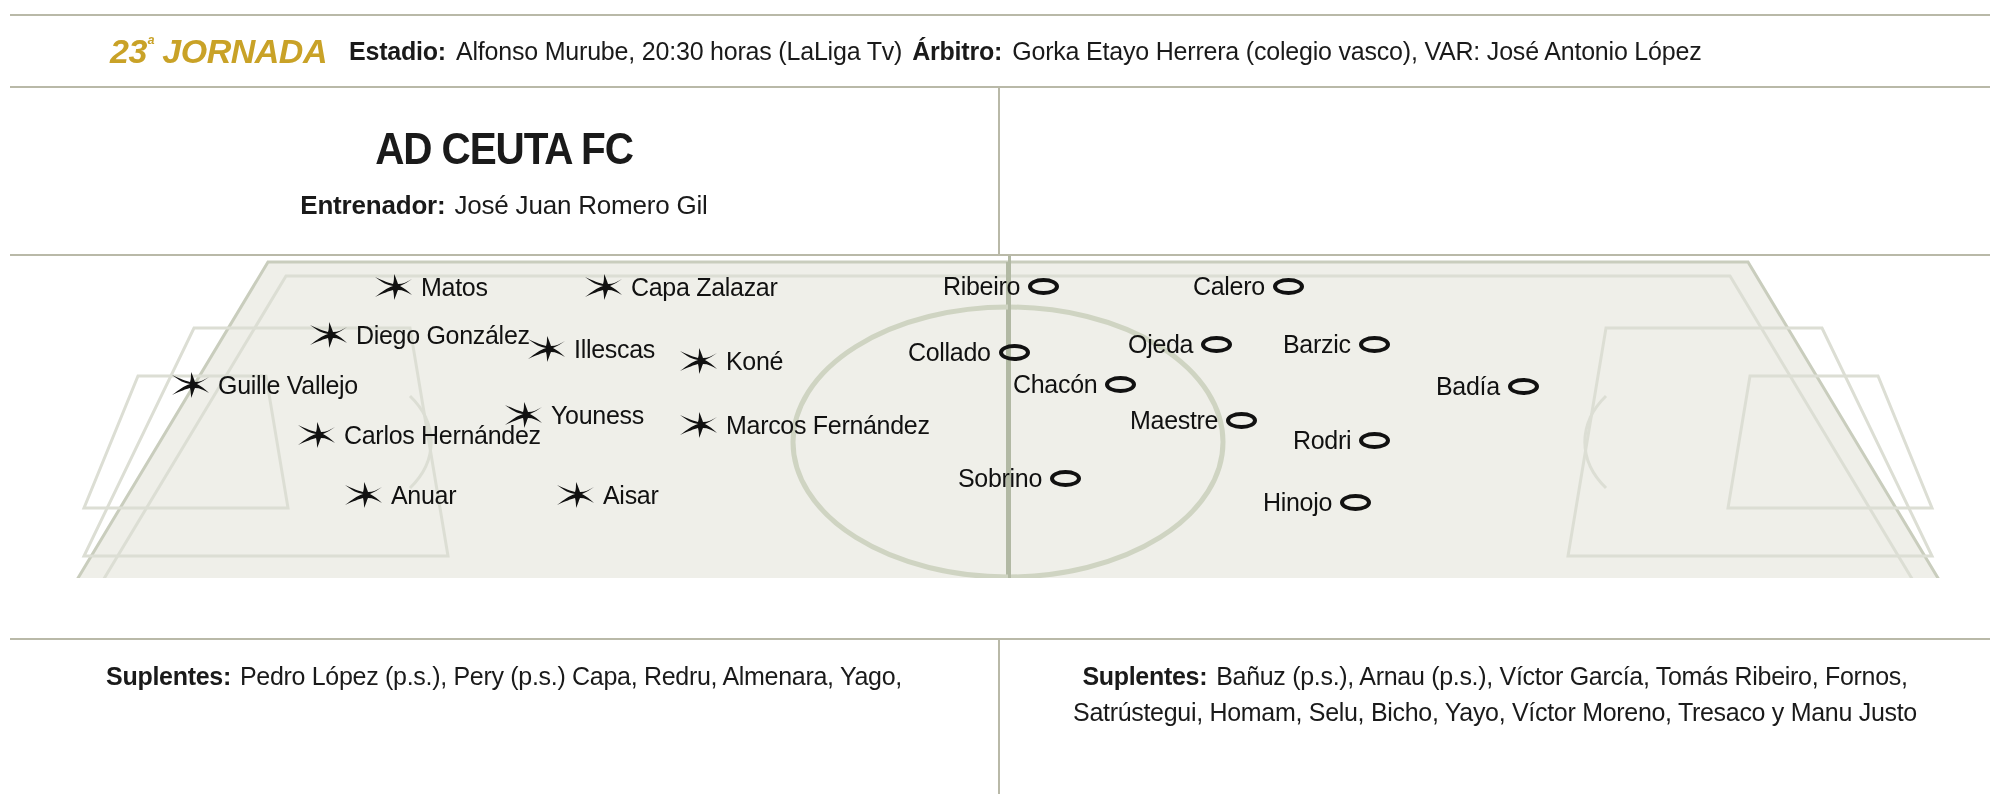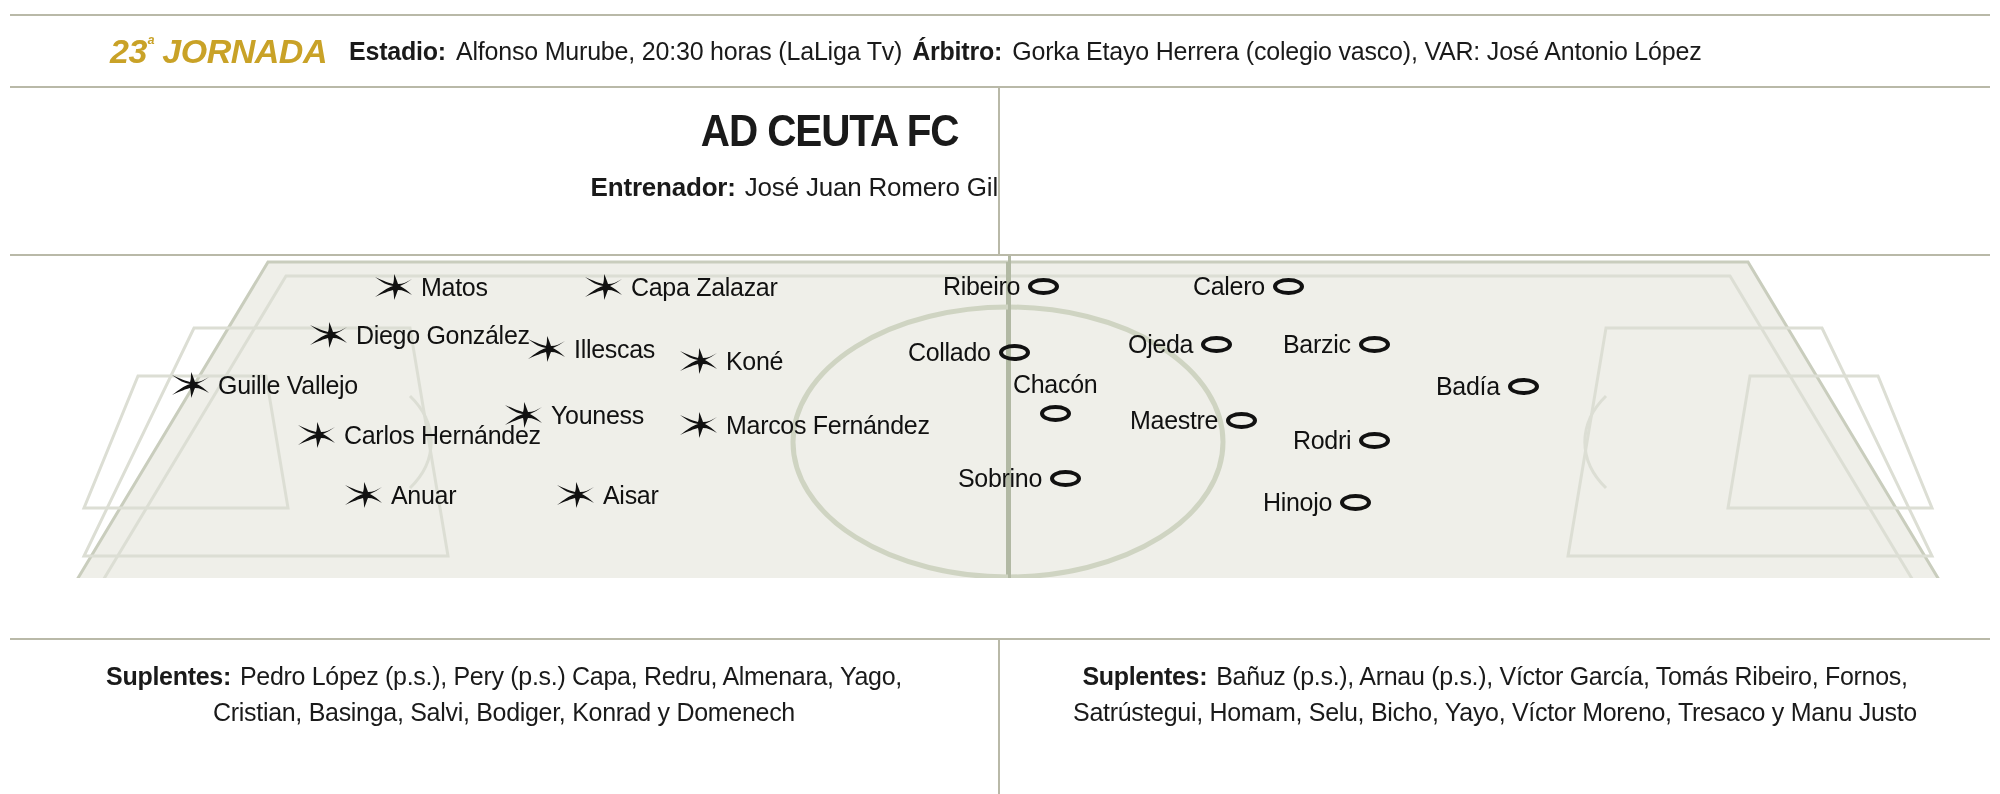--- a/index.html
+++ b/index.html
@@ -64,22 +64,22 @@
     top: 88px;
     width: 1980px;
     height: 168px;
     border-bottom: 2px solid #b9b9a8;
     box-sizing: border-box;
     display: flex;
   }
   .team-col {
     width: 50%;
     box-sizing: border-box;
-    text-align: right;
-    padding-top: 18px;
+    text-align: center;
+    padding-top: 36px;
   }
   .team-col.left { border-right: 2px solid #b9b9a8; }
   .team-name {
     font-family: "Liberation Sans", sans-serif;
     font-weight: bold;
     font-size: 44px;
     letter-spacing: -1.2px;
     transform: scaleX(0.92);
     white-space: nowrap;
   }
@@ -301,21 +301,21 @@
           <div class="ovalmark"></div>
         </div>
         <div class="player" style="left: 1265px; top: 76px;">
           <span class="label">Barzic</span>
           <div class="ovalmark"></div>
         </div>
         <div class="player" style="left: 890px; top: 84px;">
           <span class="label">Collado</span>
           <div class="ovalmark"></div>
         </div>
-        <div class="player" style="left: 995px; top: 116px; flex-direction: column;">
+        <div class="player" style="left: 995px; top: 116px;">
           <span class="label">Chacón</span>
           <div class="ovalmark"></div>
         </div>
         <div class="player" style="left: 1418px; top: 118px;">
           <span class="label">Badía</span>
           <div class="ovalmark"></div>
         </div>
         <div class="player" style="left: 1112px; top: 152px;">
           <span class="label">Maestre</span>
           <div class="ovalmark"></div>
@@ -331,21 +331,20 @@
         <div class="player" style="left: 1245px; top: 234px;">
           <span class="label">Hinojo</span>
           <div class="ovalmark"></div>
         </div>
       </div>
   </div>
 
   <div class="subs">
     <div class="subs-col left">
       <b>Suplentes:</b><span class="sp"></span><span>Pedro López (p.s.), Pery (p.s.) Capa, Redru, Almenara, Yago,</span><br>
-      <span>Cristian, Basinga, Salvi, Bodiger, Konrad y Domenech</span>
     </div>
     <div class="subs-col right">
       <b>Suplentes:</b><span class="sp"></span><span>Bañuz (p.s.), Arnau (p.s.), Víctor García, Tomás Ribeiro, Fornos,</span><br>
       <span>Satrústegui, Homam, Selu, Bicho, Yayo, Víctor Moreno, Tresaco y Manu Justo</span>
     </div>
   </div>
 
 </div>
 
 </body></html>

